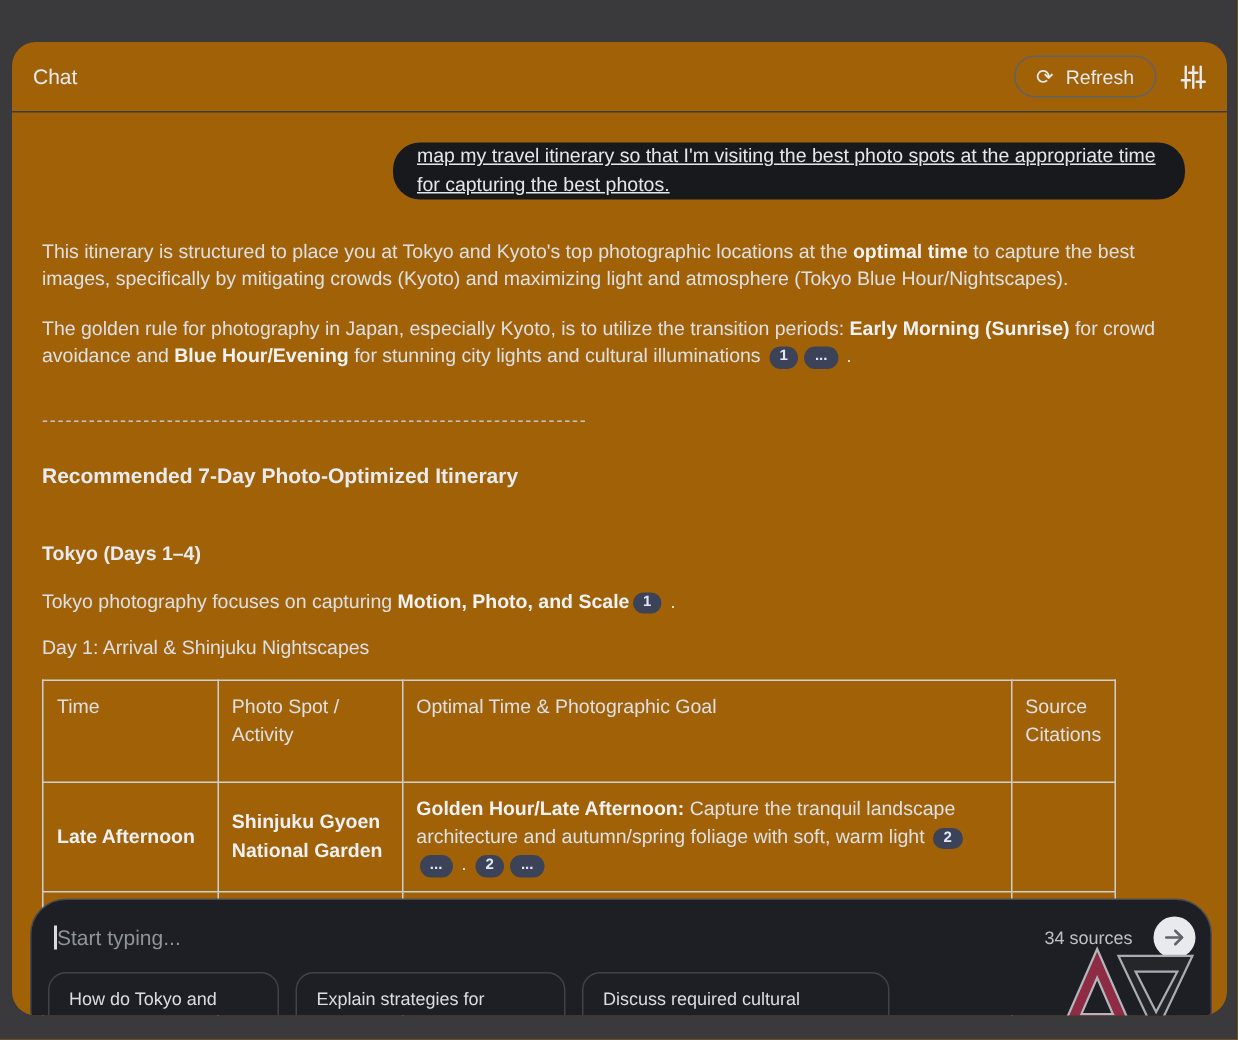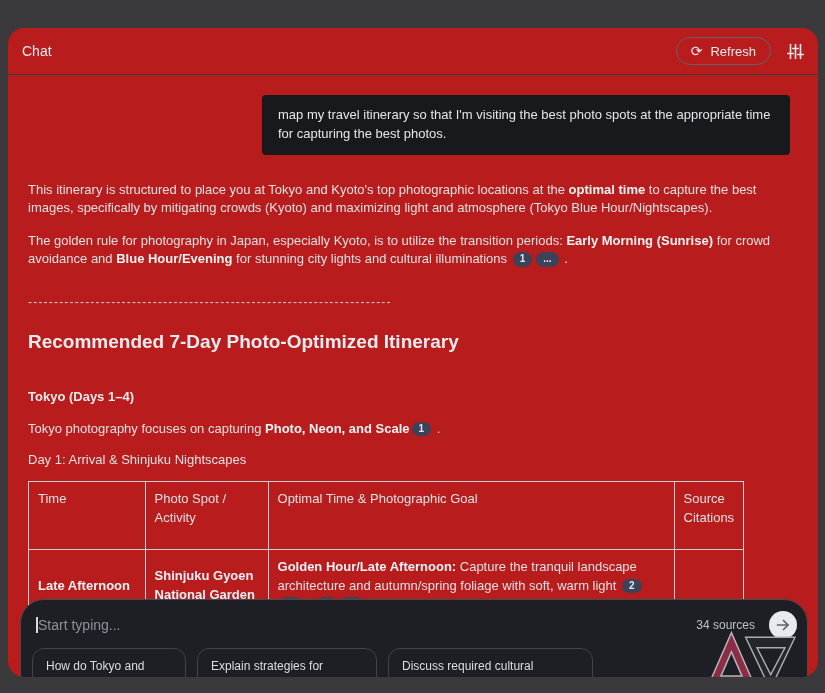--- a/index.html
+++ b/index.html
@@ -5,50 +5,50 @@
   * { margin:0; padding:0; box-sizing:border-box; }
   html,body { width:825px; height:693px; }
   body {
     background:#3a3a3c;
     font-family:"Liberation Sans", sans-serif;
     position:relative;
     overflow:hidden;
   }
   .panel {
     position:absolute; left:8px; top:28px; width:810px; height:649px;
-    background:#b91c1c; border-radius:16px; overflow:hidden;
+    background:#a16207; border-radius:16px; overflow:hidden;
   }
   
   .panel-header {
     height:47px; display:flex; align-items:center;
     padding:0 14px; border-bottom:1px solid #3a3d42;
   }
   .panel-title { font-size:14px; color:#e8eaed; }
   .header-spacer { flex:1; }
   .refresh-btn {
     display:flex; align-items:center; gap:8px; height:28px; padding:0 14px;
     border:1px solid #5f6368; border-radius:15px; background:transparent;
     color:#e8eaed; font-size:13px; cursor:pointer; font-family:inherit;
   }
   .refresh-glyph { font-size:14px; line-height:1; color:#e8eaed; }
   .tune-btn { margin-left:16px; background:none; border:none; cursor:pointer; display:flex; }
   
   .messages { padding:10px 20px 0 20px; font-size:13px; color:#dde0e3; }
   .user-bubble {
     margin:10px 8px 0 auto; width:fit-content; max-width:528px;
-    background:#17191d; border-radius:4px; padding:11px 16px;
-    line-height:1.45; color:#e5e7ea;
+    background:#17191d; border-radius:18px; padding:0 16px;
+    line-height:1.45; color:#e5e7ea;text-decoration:underline;
   }
   .msg-p { margin-top:14px; line-height:1.42; }
   .msg-p strong, .itin-table strong { color:#f0f2f4; }
   .dash-divider {
     margin-top:26px; font-size:12px; letter-spacing:1.2px; color:#c9cbce;
     white-space:nowrap; overflow:hidden;
   }
-  .section-heading { margin-top:22px; font-size:19px; font-weight:bold; color:#e9ebee; }
+  .section-heading { margin-top:22px; font-size:14px; font-weight:bold; color:#e9ebee; }
   .sub-heading { margin-top:36px; font-size:13px; font-weight:bold; color:#e9ebee; }
   .day-heading { margin-top:13px; line-height:1.4; }
   .cite-chip {
     display:inline-block; background:#3c4257; color:#e3e7f5;
     font-size:10px; font-weight:bold; line-height:1.25;
     padding:1px 7px; border-radius:9px; margin:0 2px;
     transform:translateY(-1px); cursor:pointer;
   }
   
   .itin-table {
@@ -121,21 +121,21 @@
   <div class="messages">
     <div class="user-bubble">map my travel itinerary so that I'm visiting the best photo spots at the appropriate time for capturing the best photos.</div>
 
     <p class="msg-p" style="margin-top:26px;">This itinerary is structured to place you at Tokyo and Kyoto's top photographic locations at the <strong>optimal time</strong> to capture the best images, specifically by mitigating crowds (Kyoto) and maximizing light and atmosphere (Tokyo Blue Hour/Nightscapes).</p>
     <p class="msg-p">The golden rule for photography in Japan, especially Kyoto, is to utilize the transition periods: <strong>Early Morning (Sunrise)</strong> for crowd avoidance and <strong>Blue Hour/Evening</strong> for stunning city lights and cultural illuminations <span class="cite-chip">1</span><span class="cite-chip">...</span> .</p>
 
     <div class="dash-divider">----------------------------------------------------------------------</div>
 
     <div class="section-heading">Recommended 7-Day Photo-Optimized Itinerary</div>
     <div class="sub-heading">Tokyo (Days 1–4)</div>
-    <p class="msg-p" style="margin-top:16px;">Tokyo photography focuses on capturing <strong>Photo, Neon, and Scale</strong><span class="cite-chip">1</span> .</p>
+    <p class="msg-p" style="margin-top:16px;">Tokyo photography focuses on capturing <strong>Motion, Photo, and Scale</strong><span class="cite-chip">1</span> .</p>
     <div class="day-heading">Day 1: Arrival &amp; Shinjuku Nightscapes</div>
 
     <table class="itin-table">
       <tbody>
           <tr>
         <th class="col-time">Time</th>
         <th class="col-spot">Photo Spot / Activity</th>
         <th class="col-goal">Optimal Time &amp; Photographic Goal</th>
         <th class="col-src" style="padding-bottom:8px;">Source Citations</th>
       </tr>

